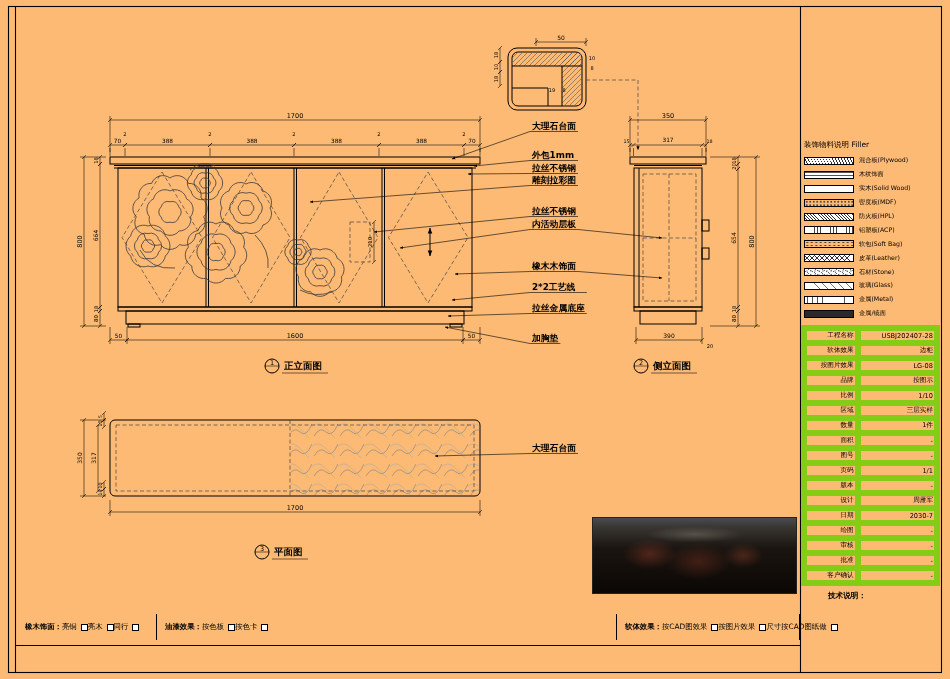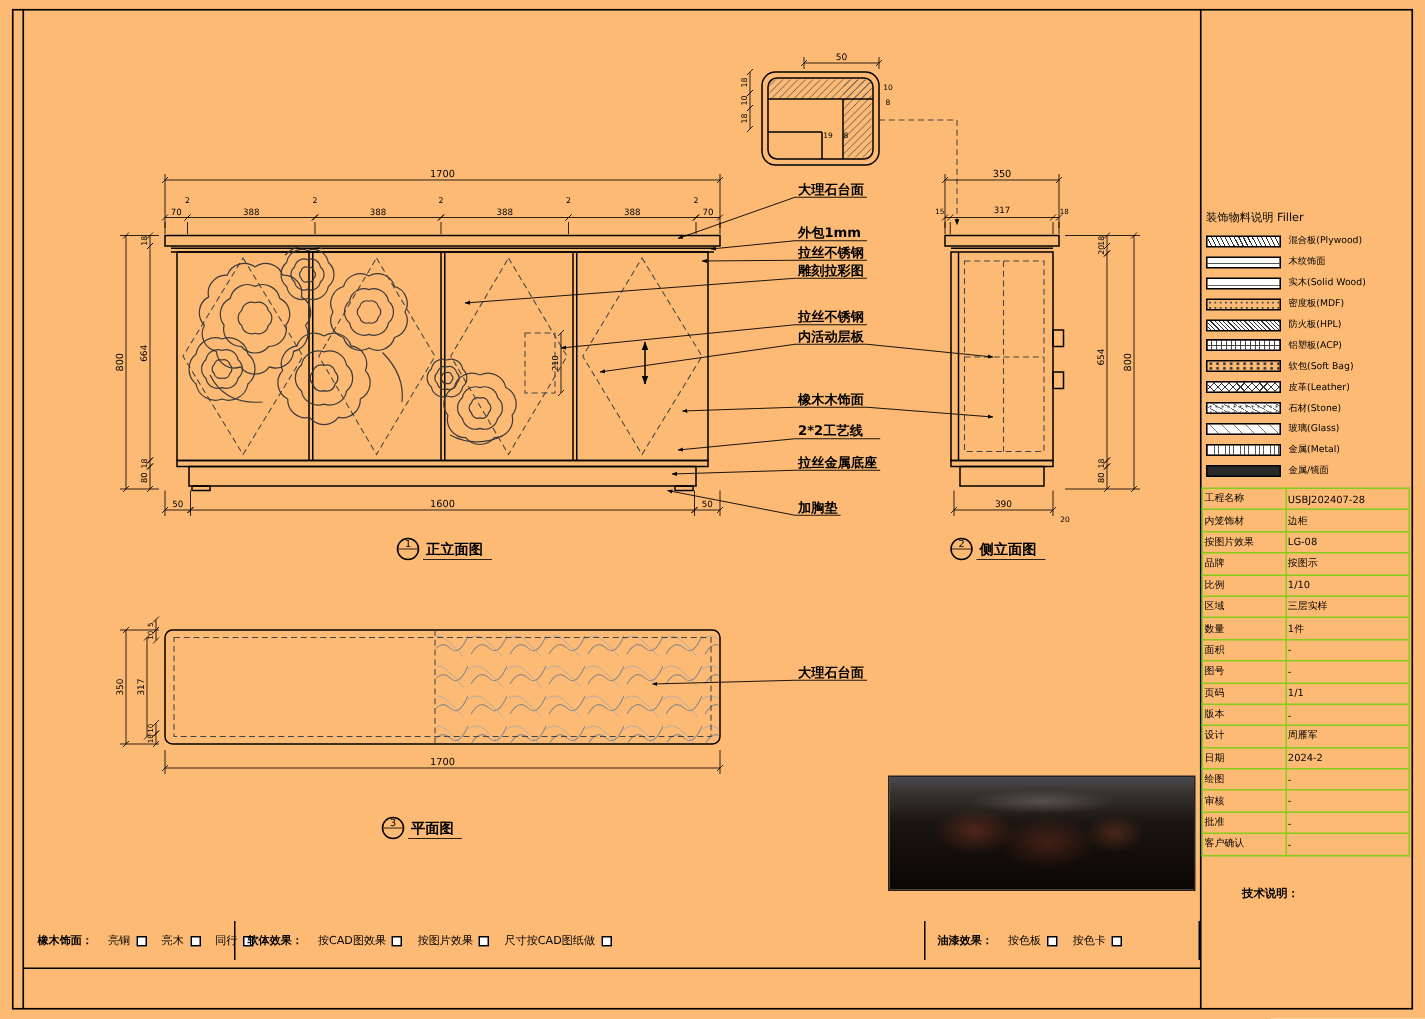--- a/index.html
+++ b/index.html
@@ -31,41 +31,41 @@
   .sw-dots{background:radial-gradient(circle,#444 .6px,transparent .9px);background-size:3.5px 3.5px}
   .sw-dense{background:repeating-linear-gradient(45deg,#fff 0 1.4px,#333 1.4px 2px)}
   .sw-grid{background:repeating-linear-gradient(0deg,transparent 0 2.6px,#444 2.6px 3.2px),repeating-linear-gradient(90deg,#fff 0 2.6px,#444 2.6px 3.2px)}
   .sw-foam{background:radial-gradient(circle,#333 .8px,transparent 1px);background-size:4.5px 3px}
   .sw-cross{background:repeating-linear-gradient(45deg,transparent 0 3px,#333 3px 3.6px),repeating-linear-gradient(135deg,#fff 0 3px,#333 3px 3.6px)}
   .sw-stone{background:repeating-linear-gradient(30deg,transparent 0 3px,#666 3px 3.5px),radial-gradient(circle,#555 .5px,#fff .8px);background-size:auto,4px 4px}
   .sw-glass{background:repeating-linear-gradient(45deg,#fff 0 5px,#777 5px 5.6px)}
   .sw-metal{background:repeating-linear-gradient(90deg,#fff 0 2px,#555 2px 2.5px)}
   .sw-solid{background:#2a2a2a}
   #infotable{position:absolute;left:801px;top:325px;width:139px;border-collapse:collapse}
-  #infotable td{border:1px solid #84cc16;font-size:6.6px;height:14.4px;text-align:left;padding:0 1px;white-space:nowrap}
+  #infotable td{border:6px solid #84cc16;font-size:6.6px;height:14.4px;text-align:right;padding:0 1px;white-space:nowrap}
   #infotable td.c1{width:56px}
   #infotable td.c2{width:83px}
   .technotes{position:absolute;left:828px;top:591px;width:134px}
   .tn-title{font-size:7.6px;font-weight:bold;margin-bottom:2px}
   .tn-line{font-size:6.8px;line-height:1.55;padding-left:6px;white-space:nowrap}
   .photo{position:absolute;left:592px;top:517px;width:205px;height:77px;
     background:
       radial-gradient(ellipse 38px 22px at 28% 48%, rgba(125,52,36,.55), transparent 70%),
       radial-gradient(ellipse 46px 26px at 52% 58%, rgba(110,45,30,.5), transparent 70%),
       radial-gradient(ellipse 28px 18px at 74% 50%, rgba(135,62,40,.45), transparent 70%),
       radial-gradient(ellipse 60px 10px at 50% 22%, rgba(160,150,140,.35), transparent 80%),
       linear-gradient(180deg,#4a4a50 0%,#37342f 14%,#1b1511 40%,#120d09 72%,#0a0705 100%);
     border:1px solid #222}
   .footer{position:absolute;left:17px;top:614px;width:846px;height:26px;display:flex;align-items:flex-start;font-size:7.4px}
   .fsec{display:flex;align-items:center;height:100%;border-right:1px solid #000;padding:0 8px;white-space:nowrap}
   .fsec:nth-child(1){width:140px}
   .fsec:nth-child(2){width:460px}
   .fsec:nth-child(3){width:183px}
   .flab{font-weight:bold}
-  .fopt{display:flex;align-items:center;margin-left:10px}
+  .fopt{display:flex;align-items:center;}
   .cb{width:7px;height:7px;border:1px solid #000;display:inline-block;margin-left:4px;background:#fff}
 </style>
 </head>
 <body>
 
 <div class="sheet">
 
   <svg id="drawing" width="950" height="679">
     <defs>
       <marker id="arr" viewBox="0 0 10 10" refX="8.5" refY="5" markerWidth="6.5" markerHeight="6.5" orient="auto-start-reverse">
@@ -476,21 +476,21 @@
         <span class="lg-lb">金属/镜面</span>
       </div>
     </div>
   <table id="infotable">
       <tbody>
         <tr>
           <td class="c1">工程名称</td>
           <td class="c2">USBJ202407-28</td>
         </tr>
         <tr>
-          <td class="c1">内笼饰材</td>
+          <td class="c1">软体效果</td>
           <td class="c2">边柜</td>
         </tr>
         <tr>
           <td class="c1">按图片效果</td>
           <td class="c2">LG-08</td>
         </tr>
         <tr>
           <td class="c1">品牌</td>
           <td class="c2">按图示</td>
         </tr>
@@ -521,21 +521,21 @@
         <tr>
           <td class="c1">版本</td>
           <td class="c2">-</td>
         </tr>
         <tr>
           <td class="c1">设计</td>
           <td class="c2">周雁军</td>
         </tr>
         <tr>
           <td class="c1">日期</td>
-          <td class="c2">2024-2</td>
+          <td class="c2">2030-7</td>
         </tr>
         <tr>
           <td class="c1">绘图</td>
           <td class="c2">-</td>
         </tr>
         <tr>
           <td class="c1">审核</td>
           <td class="c2">-</td>
         </tr>
         <tr>
@@ -564,39 +564,39 @@
         <span class="fopt">
           <span>亮木</span>
           <span class="cb"></span>
         </span>
         <span class="fopt">
           <span>同行</span>
           <span class="cb"></span>
         </span>
       </div>
       <div class="fsec">
+        <span class="flab">油漆效果：</span>
+        <span class="fopt">
+          <span>按色板</span>
+          <span class="cb"></span>
+        </span>
+        <span class="fopt">
+          <span>按色卡</span>
+          <span class="cb"></span>
+        </span>
+      </div>
+      <div class="fsec">
         <span class="flab">软体效果：</span>
         <span class="fopt">
           <span>按CAD图效果</span>
           <span class="cb"></span>
         </span>
         <span class="fopt">
           <span>按图片效果</span>
           <span class="cb"></span>
         </span>
         <span class="fopt">
           <span>尺寸按CAD图纸做</span>
-          <span class="cb"></span>
-        </span>
-      </div>
-      <div class="fsec">
-        <span class="flab">油漆效果：</span>
-        <span class="fopt">
-          <span>按色板</span>
-          <span class="cb"></span>
-        </span>
-        <span class="fopt">
-          <span>按色卡</span>
           <span class="cb"></span>
         </span>
       </div>
     </div>
 </div>
 
 </body></html>

